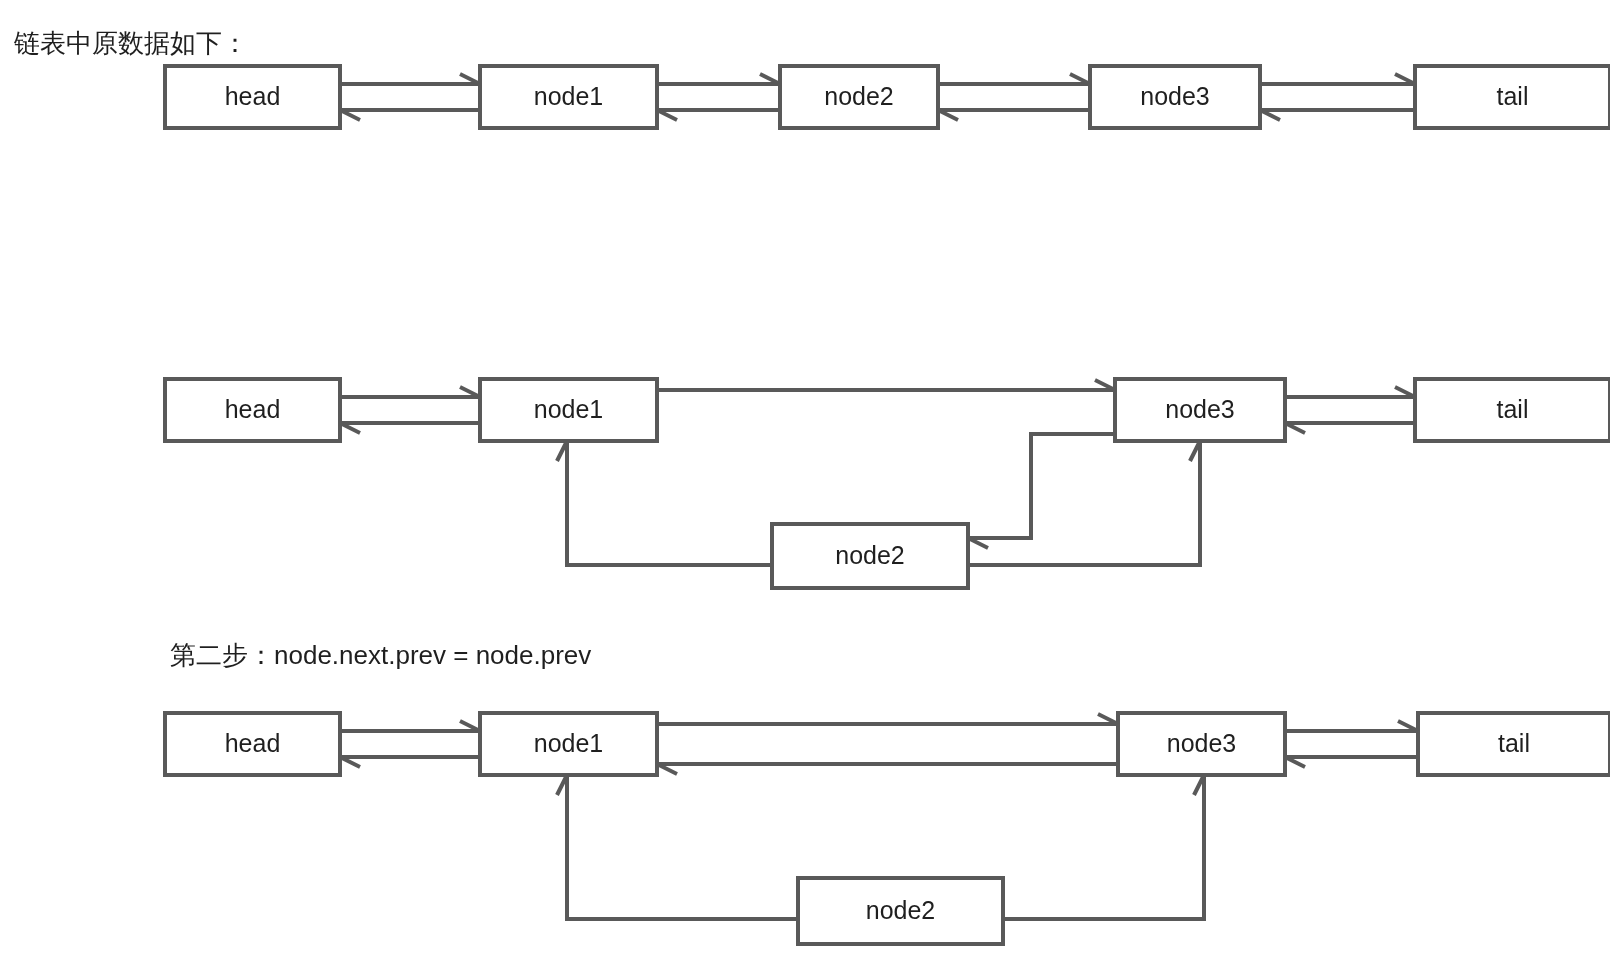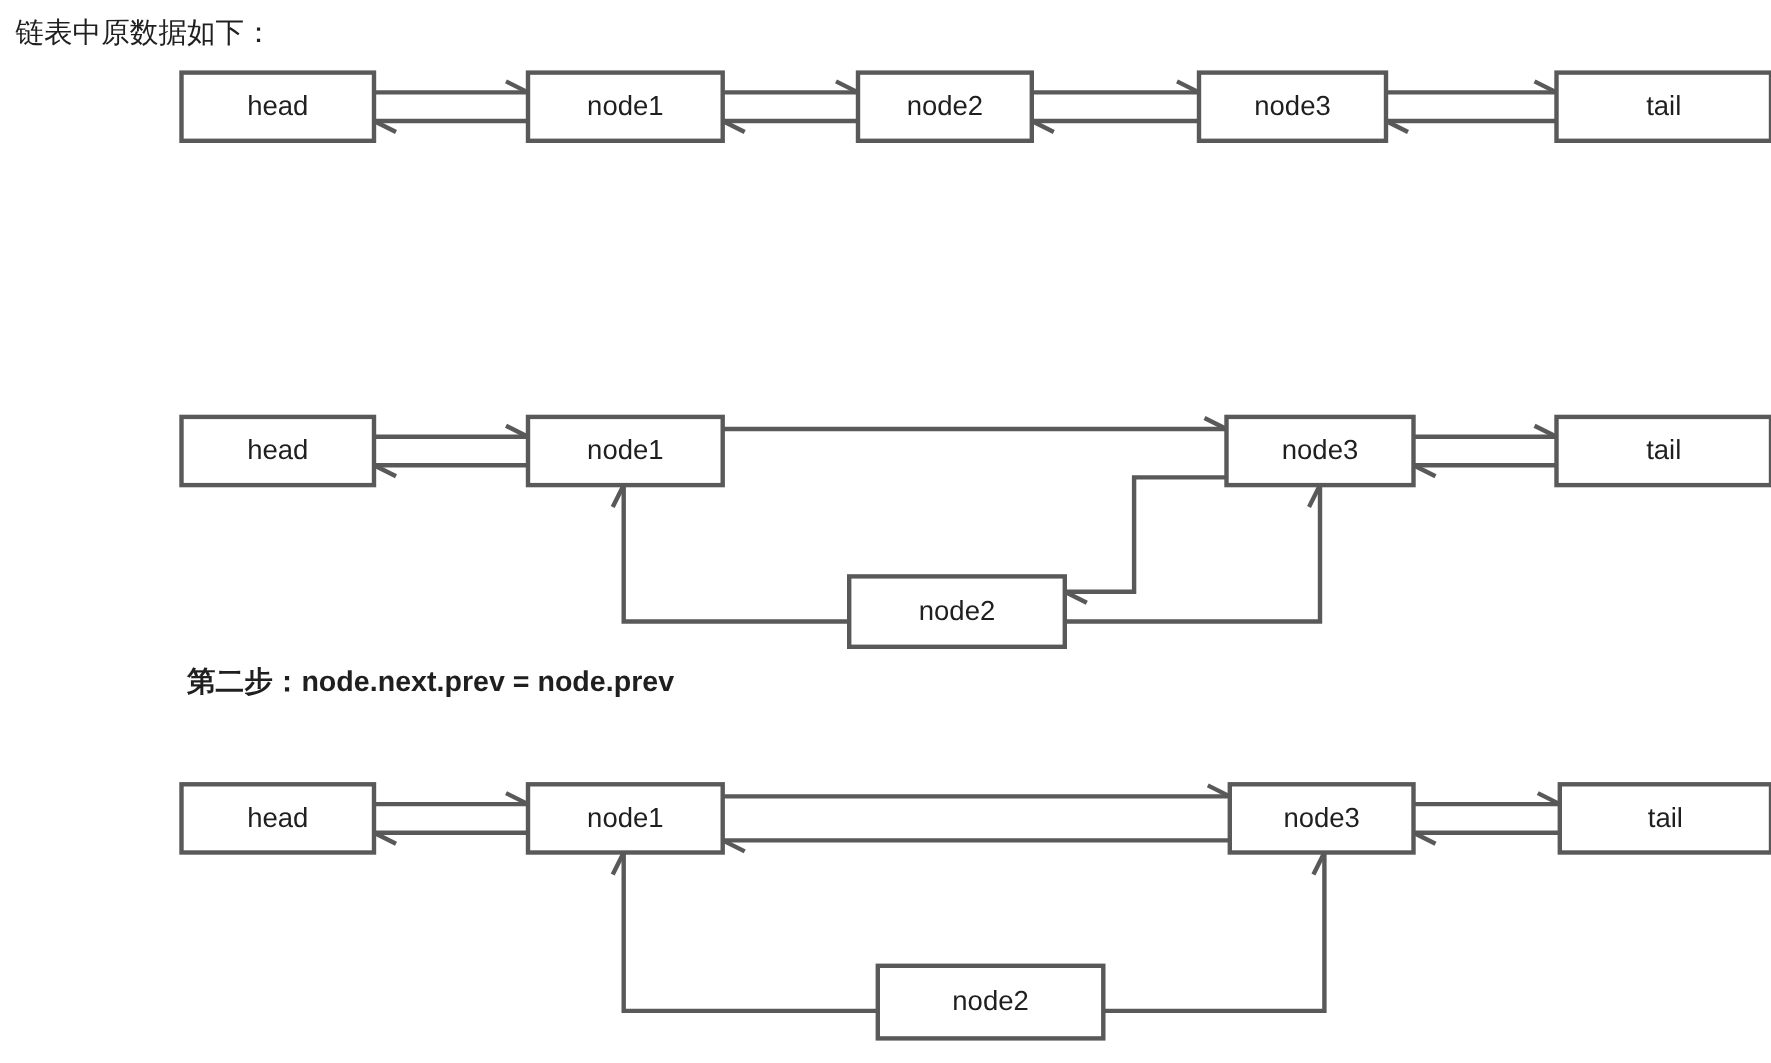--- a/index.html
+++ b/index.html
@@ -14,24 +14,24 @@
   }
   .page{position:relative;width:1610px;height:966px;}
   .caption{
     position:absolute;
     font-size:26px;
     line-height:1.2;
     white-space:pre;
     color:#1f1f1f;
     letter-spacing:0px;
   }
-  #caption-intro{left:14px;top:16px;font-family:Liberation Mono, monospace;}
+  #caption-intro{left:14px;top:28px;}
   #caption-logic{left:14px;top:232px;}
   #caption-step1{left:170px;top:305px;}
-  #caption-step2{left:170px;top:604px;font-weight:bold;}
+  #caption-step2{left:170px;top:640px;}
   .diagram{position:absolute;left:0;top:0;}
   svg{display:block;}
   .nodebox{fill:#ffffff;stroke:#595959;stroke-width:4;}
   .nodelabel{
     font-family:"Liberation Sans","DejaVu Sans",sans-serif;
     font-size:25px;fill:#1f1f1f;
     text-anchor:middle;dominant-baseline:middle;
   }
   .edge{stroke:#595959;stroke-width:4;fill:none;stroke-linecap:butt;stroke-linejoin:miter;}
   .arrowhead{stroke:#595959;stroke-width:4;fill:none;stroke-linecap:butt;}

